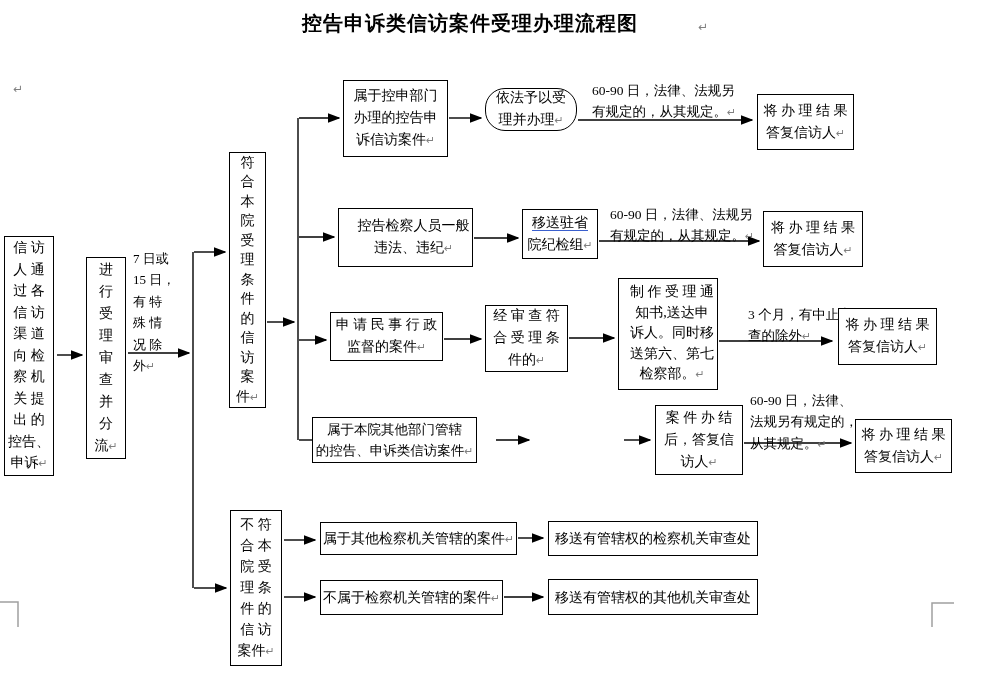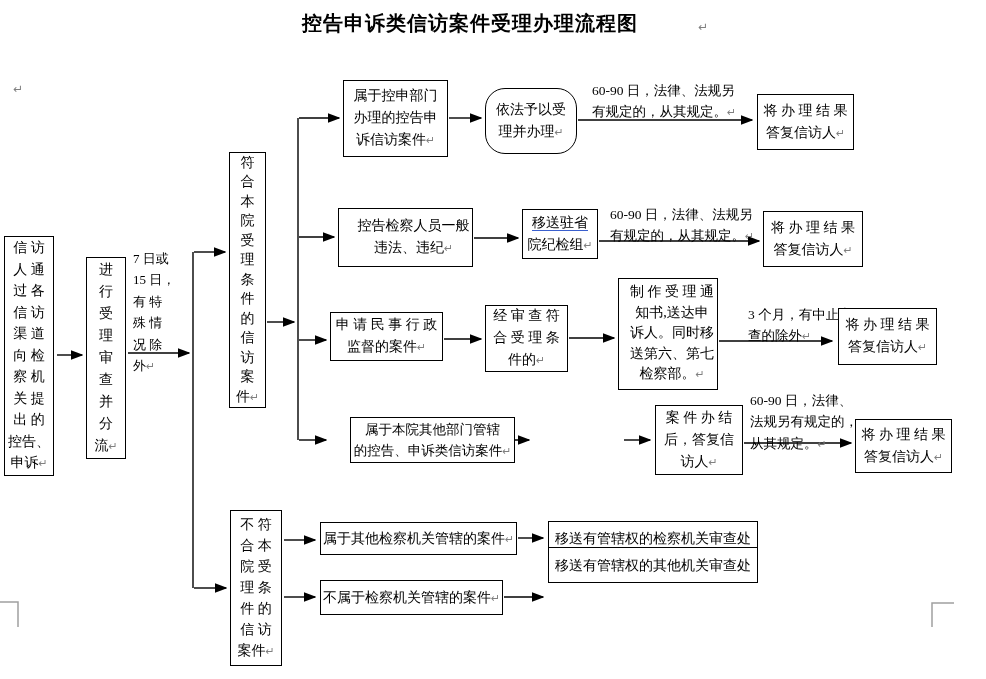--- a/index.html
+++ b/index.html
@@ -128,21 +128,21 @@
 件 的
 信 访
 案件</span><span class="mark">↵</span></div>
   </div>
 
   <div class="box lh22" style="left:343px;top:80px;width:105px;height:77px;">
     <div><span class="bt">属于控申部门
 办理的控告申
 诉信访案件</span><span class="mark">↵</span></div>
   </div>
-  <div class="box lh22" style="left:485px;top:88px;width:92px;height:66px;border-radius:20px;">
+  <div class="box lh22" style="left:485px;top:88px;width:92px;height:43px;border-radius:20px;">
     <div><span class="bt">依法予以受
 理并办理</span><span class="mark">↵</span></div>
   </div>
   <div class="note" style="left:592px;top:58px;width:210px;">
     <span class="bt">60-90 日，法律、法规另
 有规定的，从其规定。</span><span class="mark">↵</span>
   </div>
   <div class="box lh22" style="left:757px;top:94px;width:97px;height:56px;">
     <div><span class="bt">将 办 理 结 果
 答复信访人</span><span class="mark">↵</span></div>
@@ -185,21 +185,21 @@
   </div>
   <div class="note" style="left:748px;top:282px;width:160px;">
     <span class="bt">3 个月，有中止审
 查的除外</span><span class="mark">↵</span>
   </div>
   <div class="box lh22" style="left:838px;top:308px;width:99px;height:57px;">
     <div><span class="bt">将 办 理 结 果
 答复信访人</span><span class="mark">↵</span></div>
   </div>
 
-  <div class="box fs135" style="left:350px;top:417px;width:165px;height:46px;">
+  <div class="box fs135" style="left:312px;top:417px;width:165px;height:46px;">
     <div><span class="bt">属于本院其他部门管辖
 的控告、申诉类信访案件</span><span class="mark">↵</span></div>
   </div>
   <div class="box lh22" style="left:655px;top:405px;width:88px;height:70px;">
     <div><span class="bt">案 件 办 结
 后，答复信
 访人</span><span class="mark">↵</span></div>
   </div>
   <div class="note" style="left:750px;top:368px;width:140px;">
     <span class="bt">60-90 日，法律、
@@ -213,17 +213,17 @@
 
   <div class="box" style="left:320px;top:522px;width:197px;height:33px;">
     <div><span class="bt">属于其他检察机关管辖的案件</span><span class="mark">↵</span></div>
   </div>
   <div class="box" style="left:548px;top:521px;width:210px;height:35px;text-align:center;">
     <div><span class="bt">移送有管辖权的检察机关审查处</span></div>
   </div>
   <div class="box" style="left:320px;top:580px;width:183px;height:35px;">
     <div><span class="bt">不属于检察机关管辖的案件</span><span class="mark">↵</span></div>
   </div>
-  <div class="box" style="left:548px;top:547px;width:210px;height:36px;">
+  <div class="box" style="left:548px;top:579px;width:210px;height:36px;">
     <div><span class="bt">移送有管辖权的其他机关审查处</span></div>
   </div>
 
 </div>
 
 </body></html>

